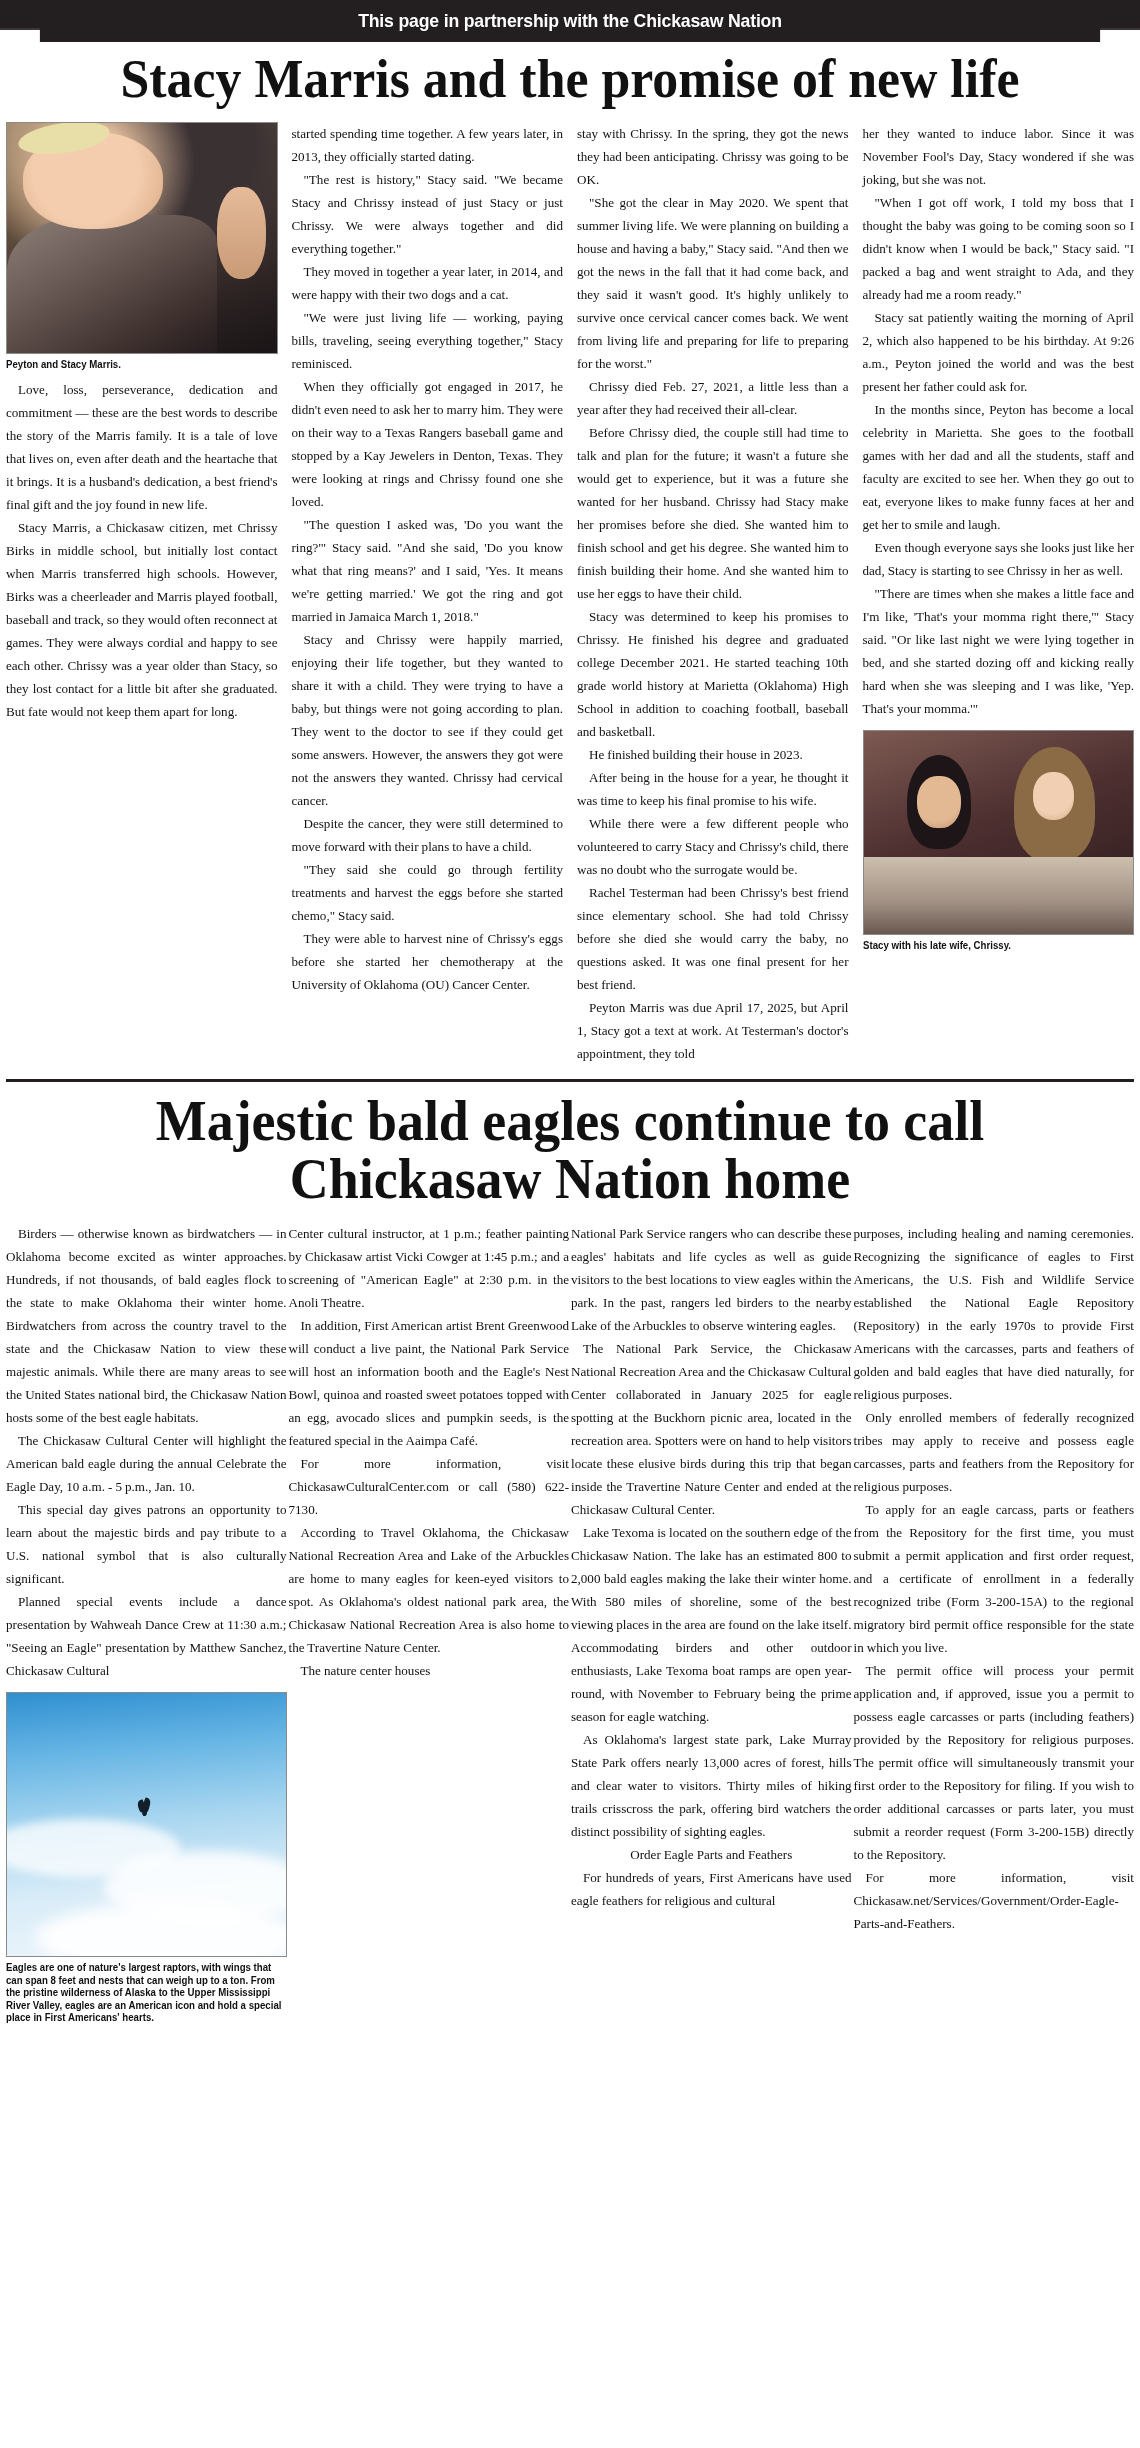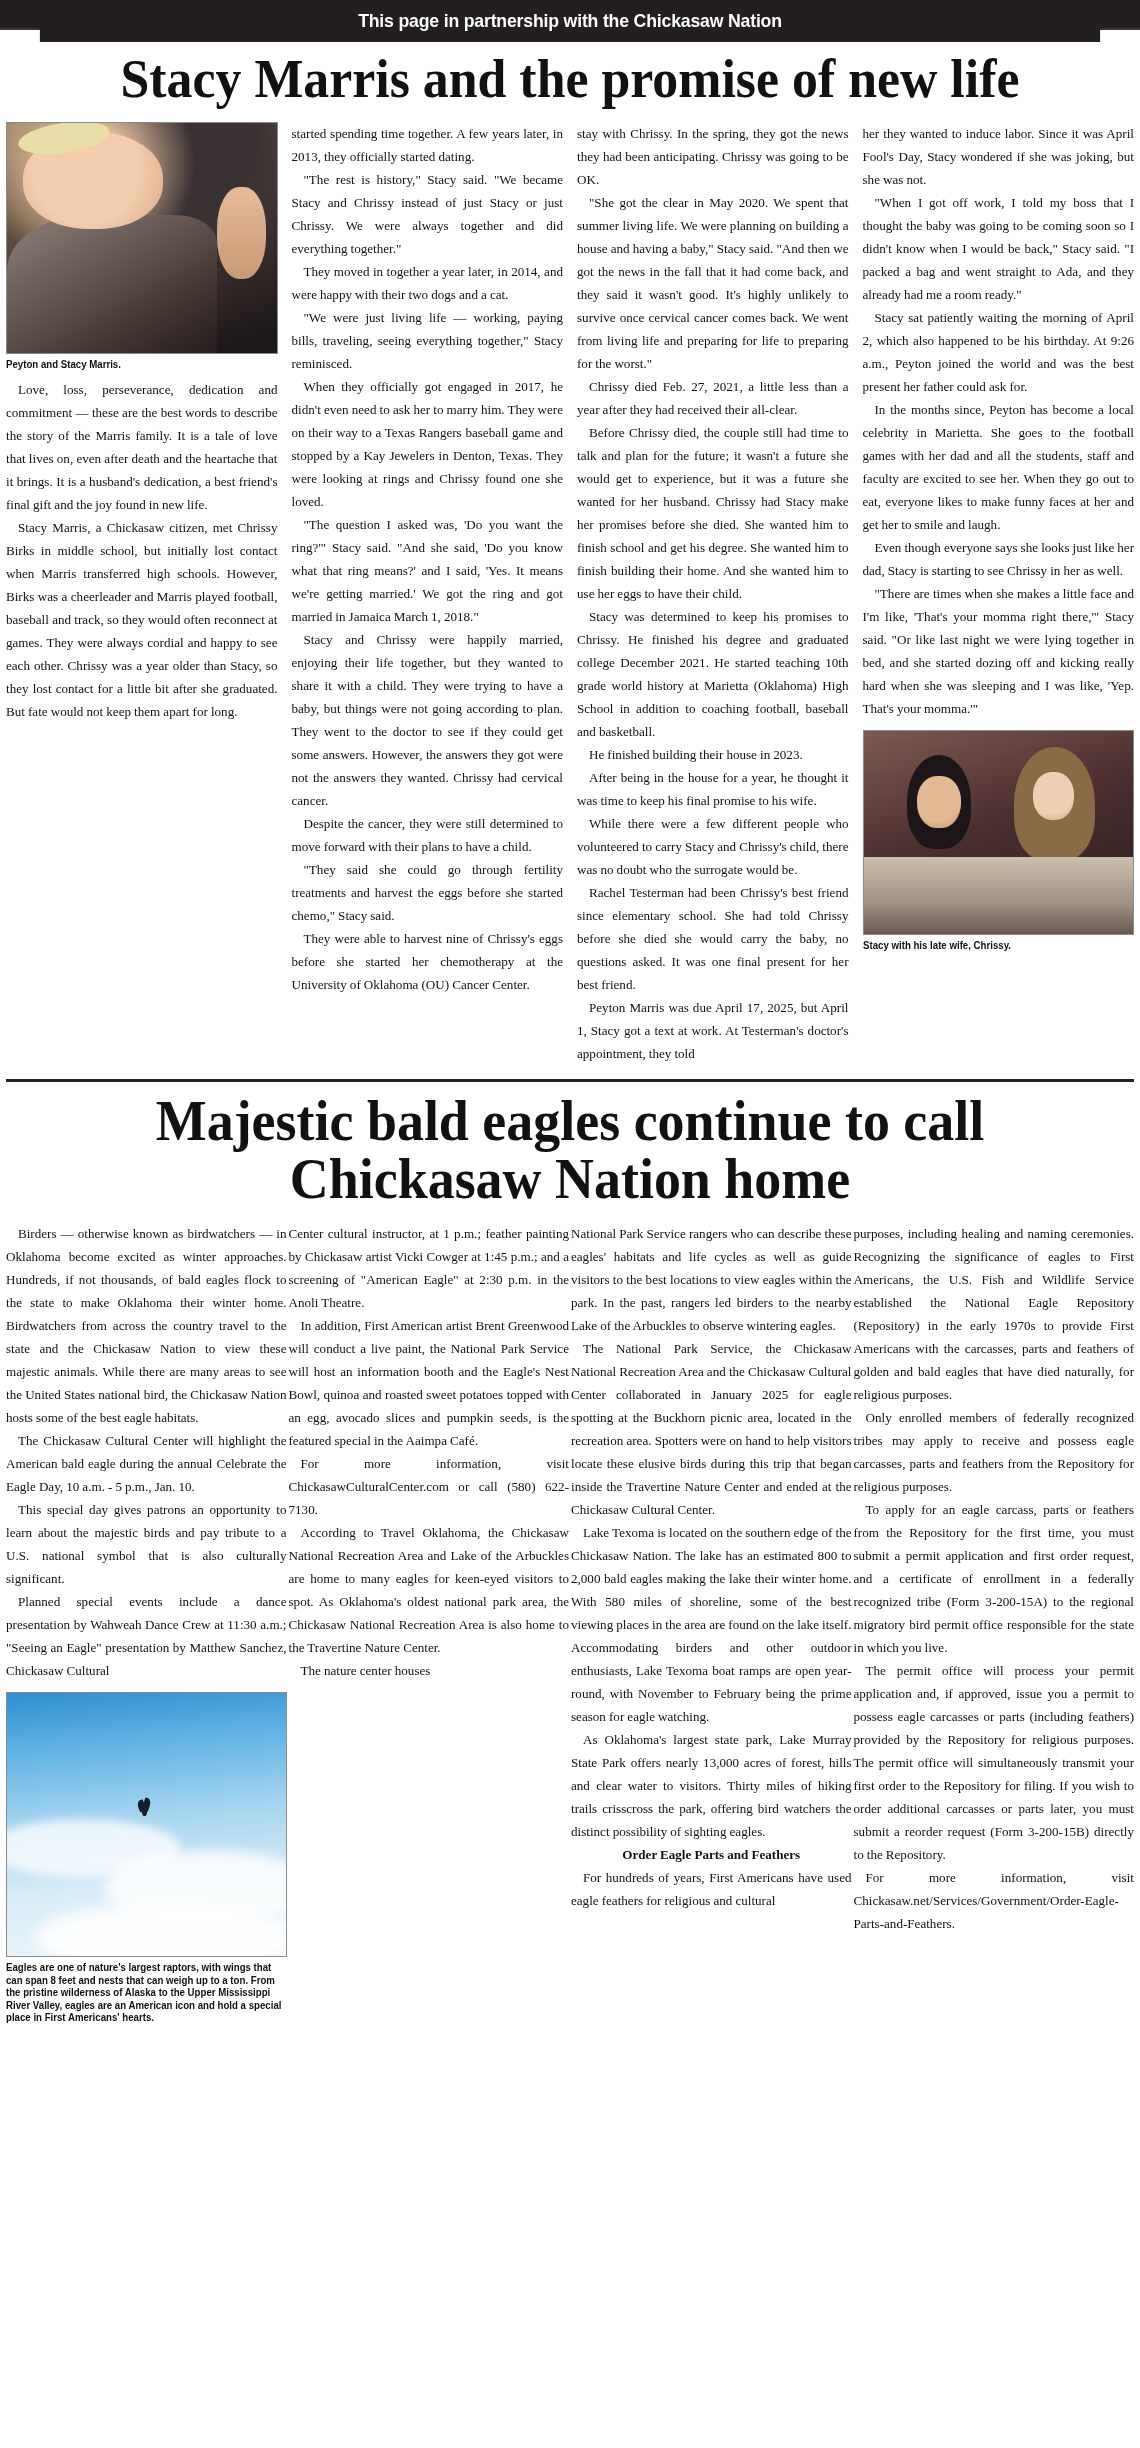--- a/index.html
+++ b/index.html
@@ -61,21 +61,21 @@
     margin:0;
     font-size:13.1px;
     line-height:23px;
     text-align:justify;
     text-indent:12px;
     hyphens:auto;
     -webkit-hyphens:auto;
     word-spacing:-0.2px;
   }
   p.body.noindent { text-indent:0; }
-  .subhead { font-weight:bold; }
+  .subhead { font-weight:normal; }
 
   
   .photo {
     width:100%;
     border:1px solid #8a8a8a;
     display:block;
     position:relative;
     overflow:hidden;
   }
   .cap {
@@ -191,21 +191,21 @@
         <p class="body">Before Chrissy died, the couple still had time to talk and plan for the future; it wasn't a future she would get to experience, but it was a future she wanted for her husband. Chrissy had Stacy make her promises before she died. She wanted him to finish school and get his degree. She wanted him to finish building their home. And she wanted him to use her eggs to have their child.</p>
         <p class="body">Stacy was determined to keep his promises to Chrissy. He finished his degree and graduated college December 2021. He started teaching 10th grade world history at Marietta (Oklahoma) High School in addition to coaching football, baseball and basketball.</p>
         <p class="body">He finished building their house in 2023.</p>
         <p class="body">After being in the house for a year, he thought it was time to keep his final promise to his wife.</p>
         <p class="body">While there were a few different people who volunteered to carry Stacy and Chrissy's child, there was no doubt who the surrogate would be.</p>
         <p class="body">Rachel Testerman had been Chrissy's best friend since elementary school. She had told Chrissy before she died she would carry the baby, no questions asked. It was one final present for her best friend.</p>
         <p class="body">Peyton Marris was due April 17, 2025, but April 1, Stacy got a text at work. At Testerman's doctor's appointment, they told</p>
       </div>
 
       <div class="col">
-        <p class="body noindent">her they wanted to induce labor. Since it was April Fool's Day, Stacy wondered if she was joking, but she was not.</p>
+        <p class="body noindent">her they wanted to induce labor. Since it was November Fool's Day, Stacy wondered if she was joking, but she was not.</p>
         <p class="body">"When I got off work, I told my boss that I thought the baby was going to be coming soon so I didn't know when I would be back," Stacy said. "I packed a bag and went straight to Ada, and they already had me a room ready."</p>
         <p class="body">Stacy sat patiently waiting the morning of April 2, which also happened to be his birthday. At 9:26 a.m., Peyton joined the world and was the best present her father could ask for.</p>
         <p class="body">In the months since, Peyton has become a local celebrity in Marietta. She goes to the football games with her dad and all the students, staff and faculty are excited to see her. When they go out to eat, everyone likes to make funny faces at her and get her to smile and laugh.</p>
         <p class="body">Even though everyone says she looks just like her dad, Stacy is starting to see Chrissy in her as well.</p>
         <p class="body">"There are times when she makes a little face and I'm like, 'That's your momma right there,'" Stacy said. "Or like last night we were lying together in bed, and she started dozing off and kicking really hard when she was sleeping and I was like, 'Yep. That's your momma.'"</p>
         <div class="spacer10"></div>
         <div class="photo photo-couple">
           <div class="bg"></div>
           <div class="hair-r"></div>
           <div class="hair-l"></div>

